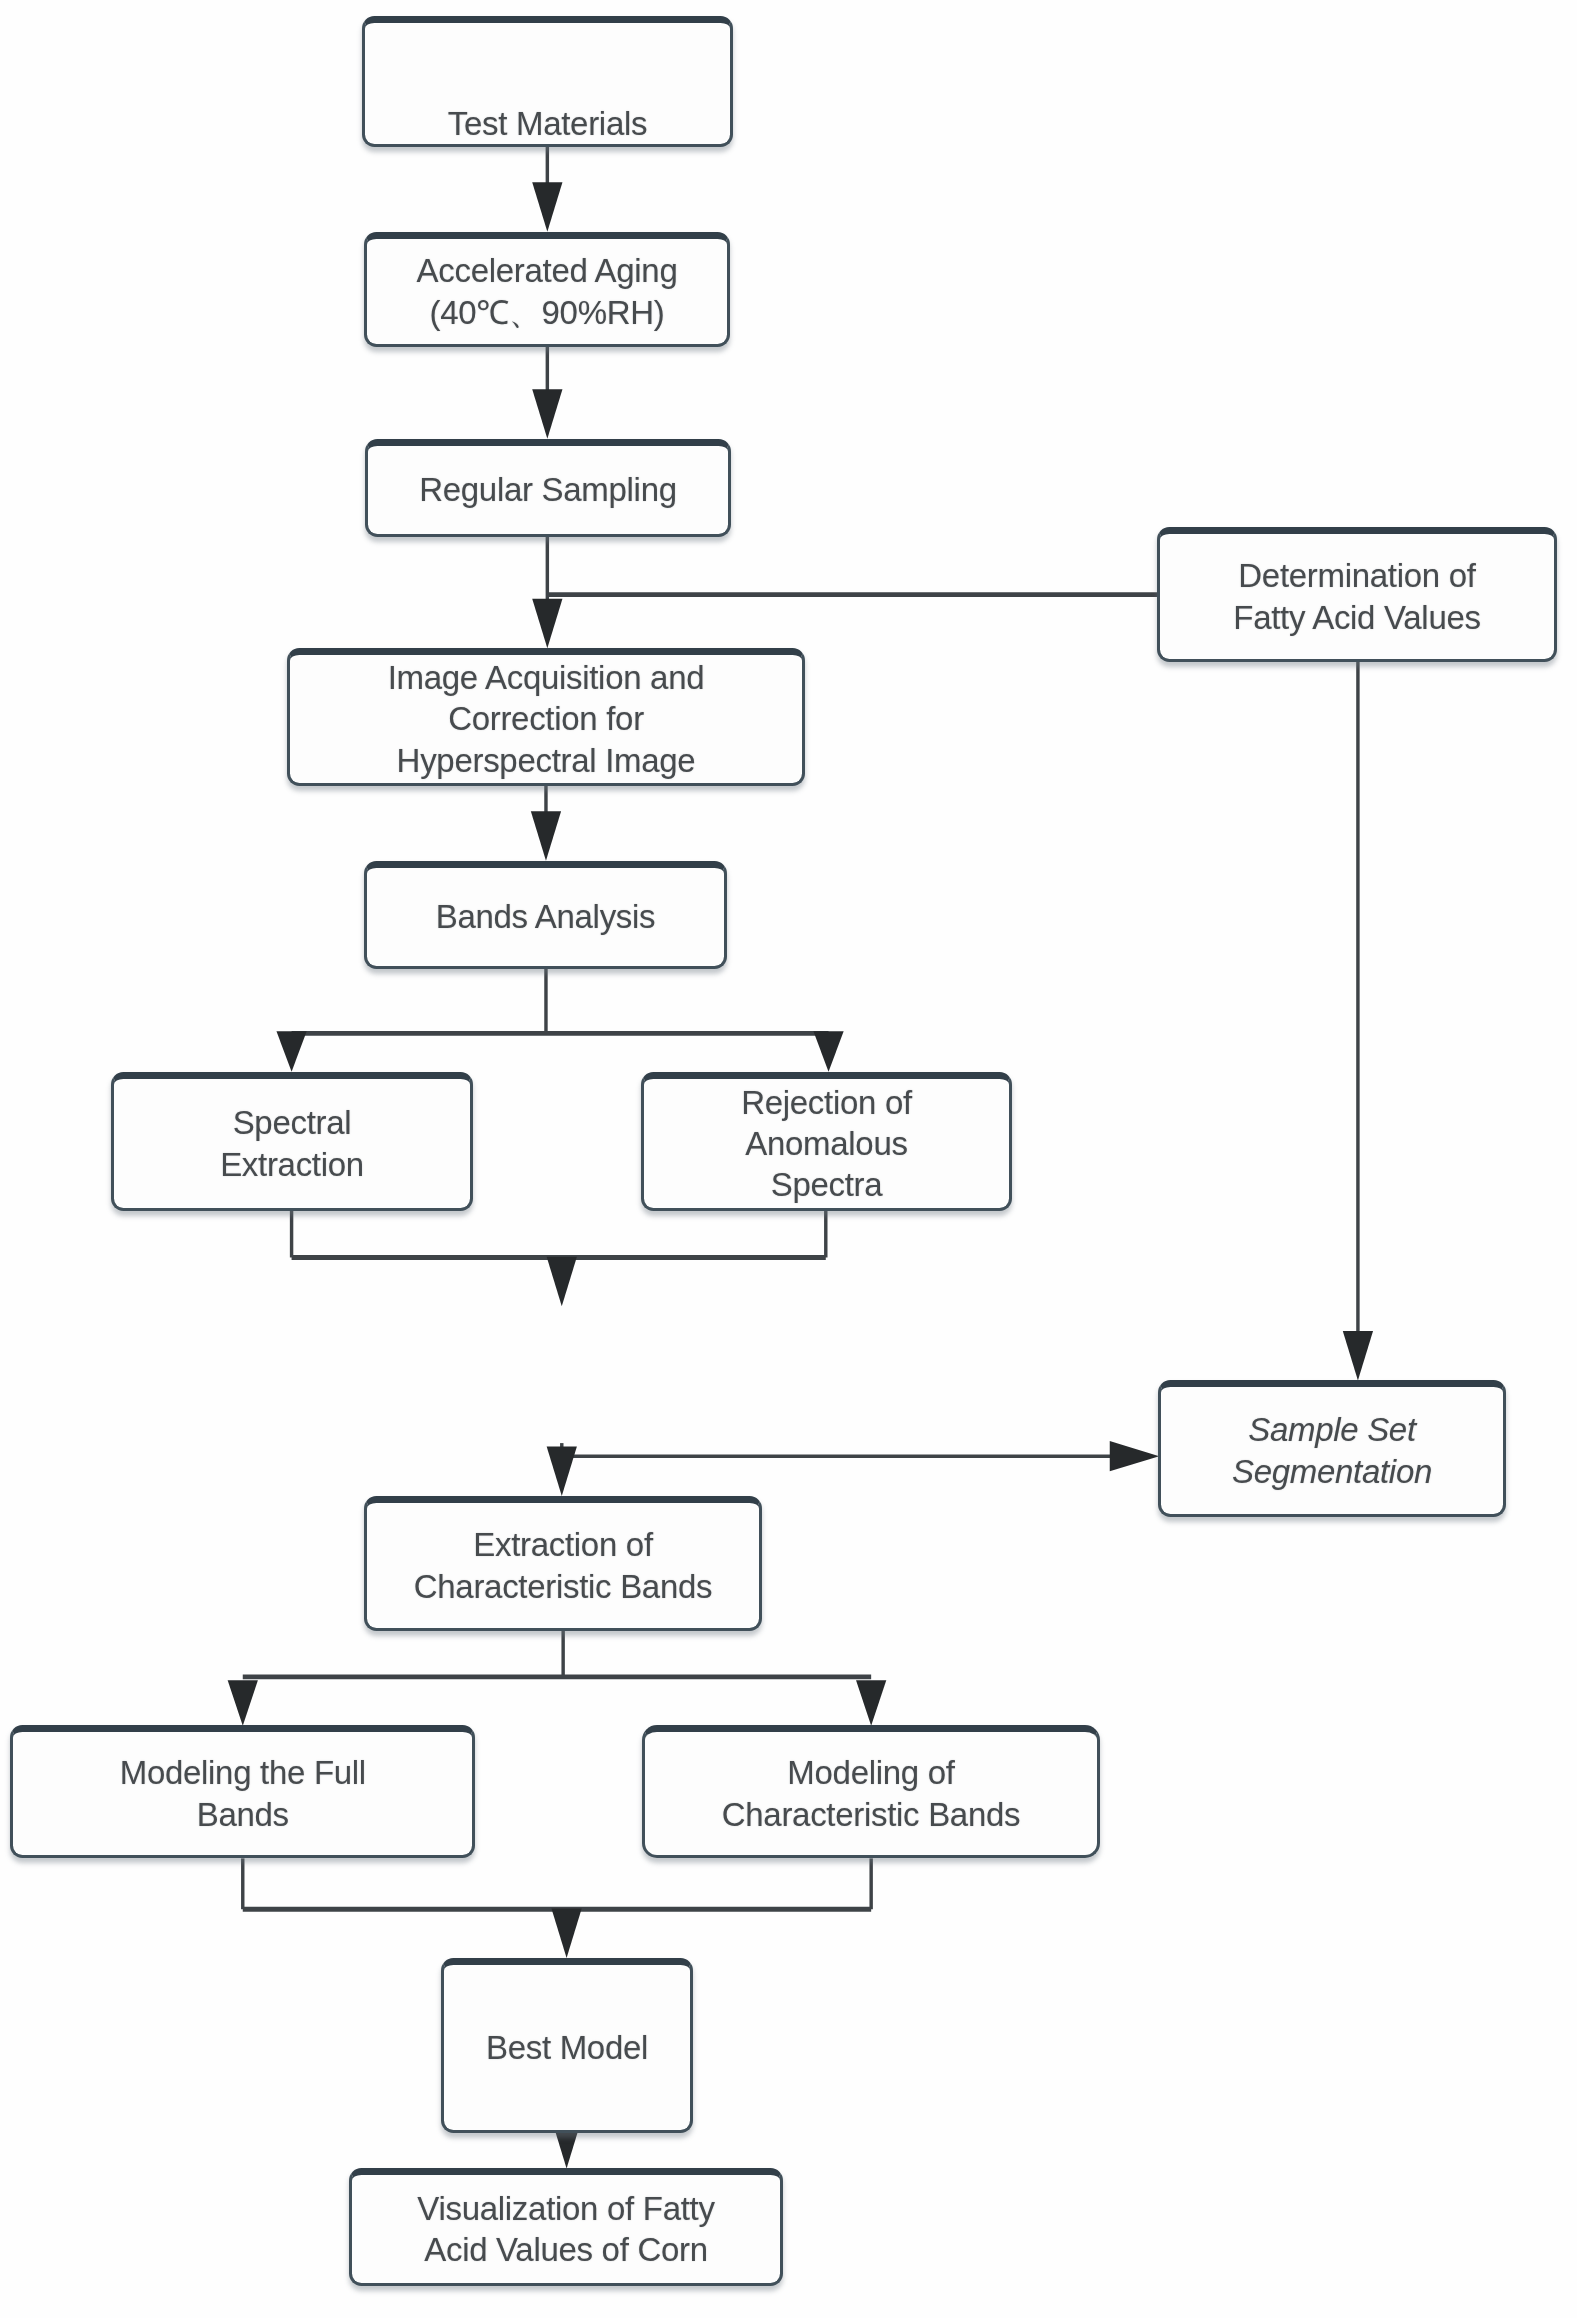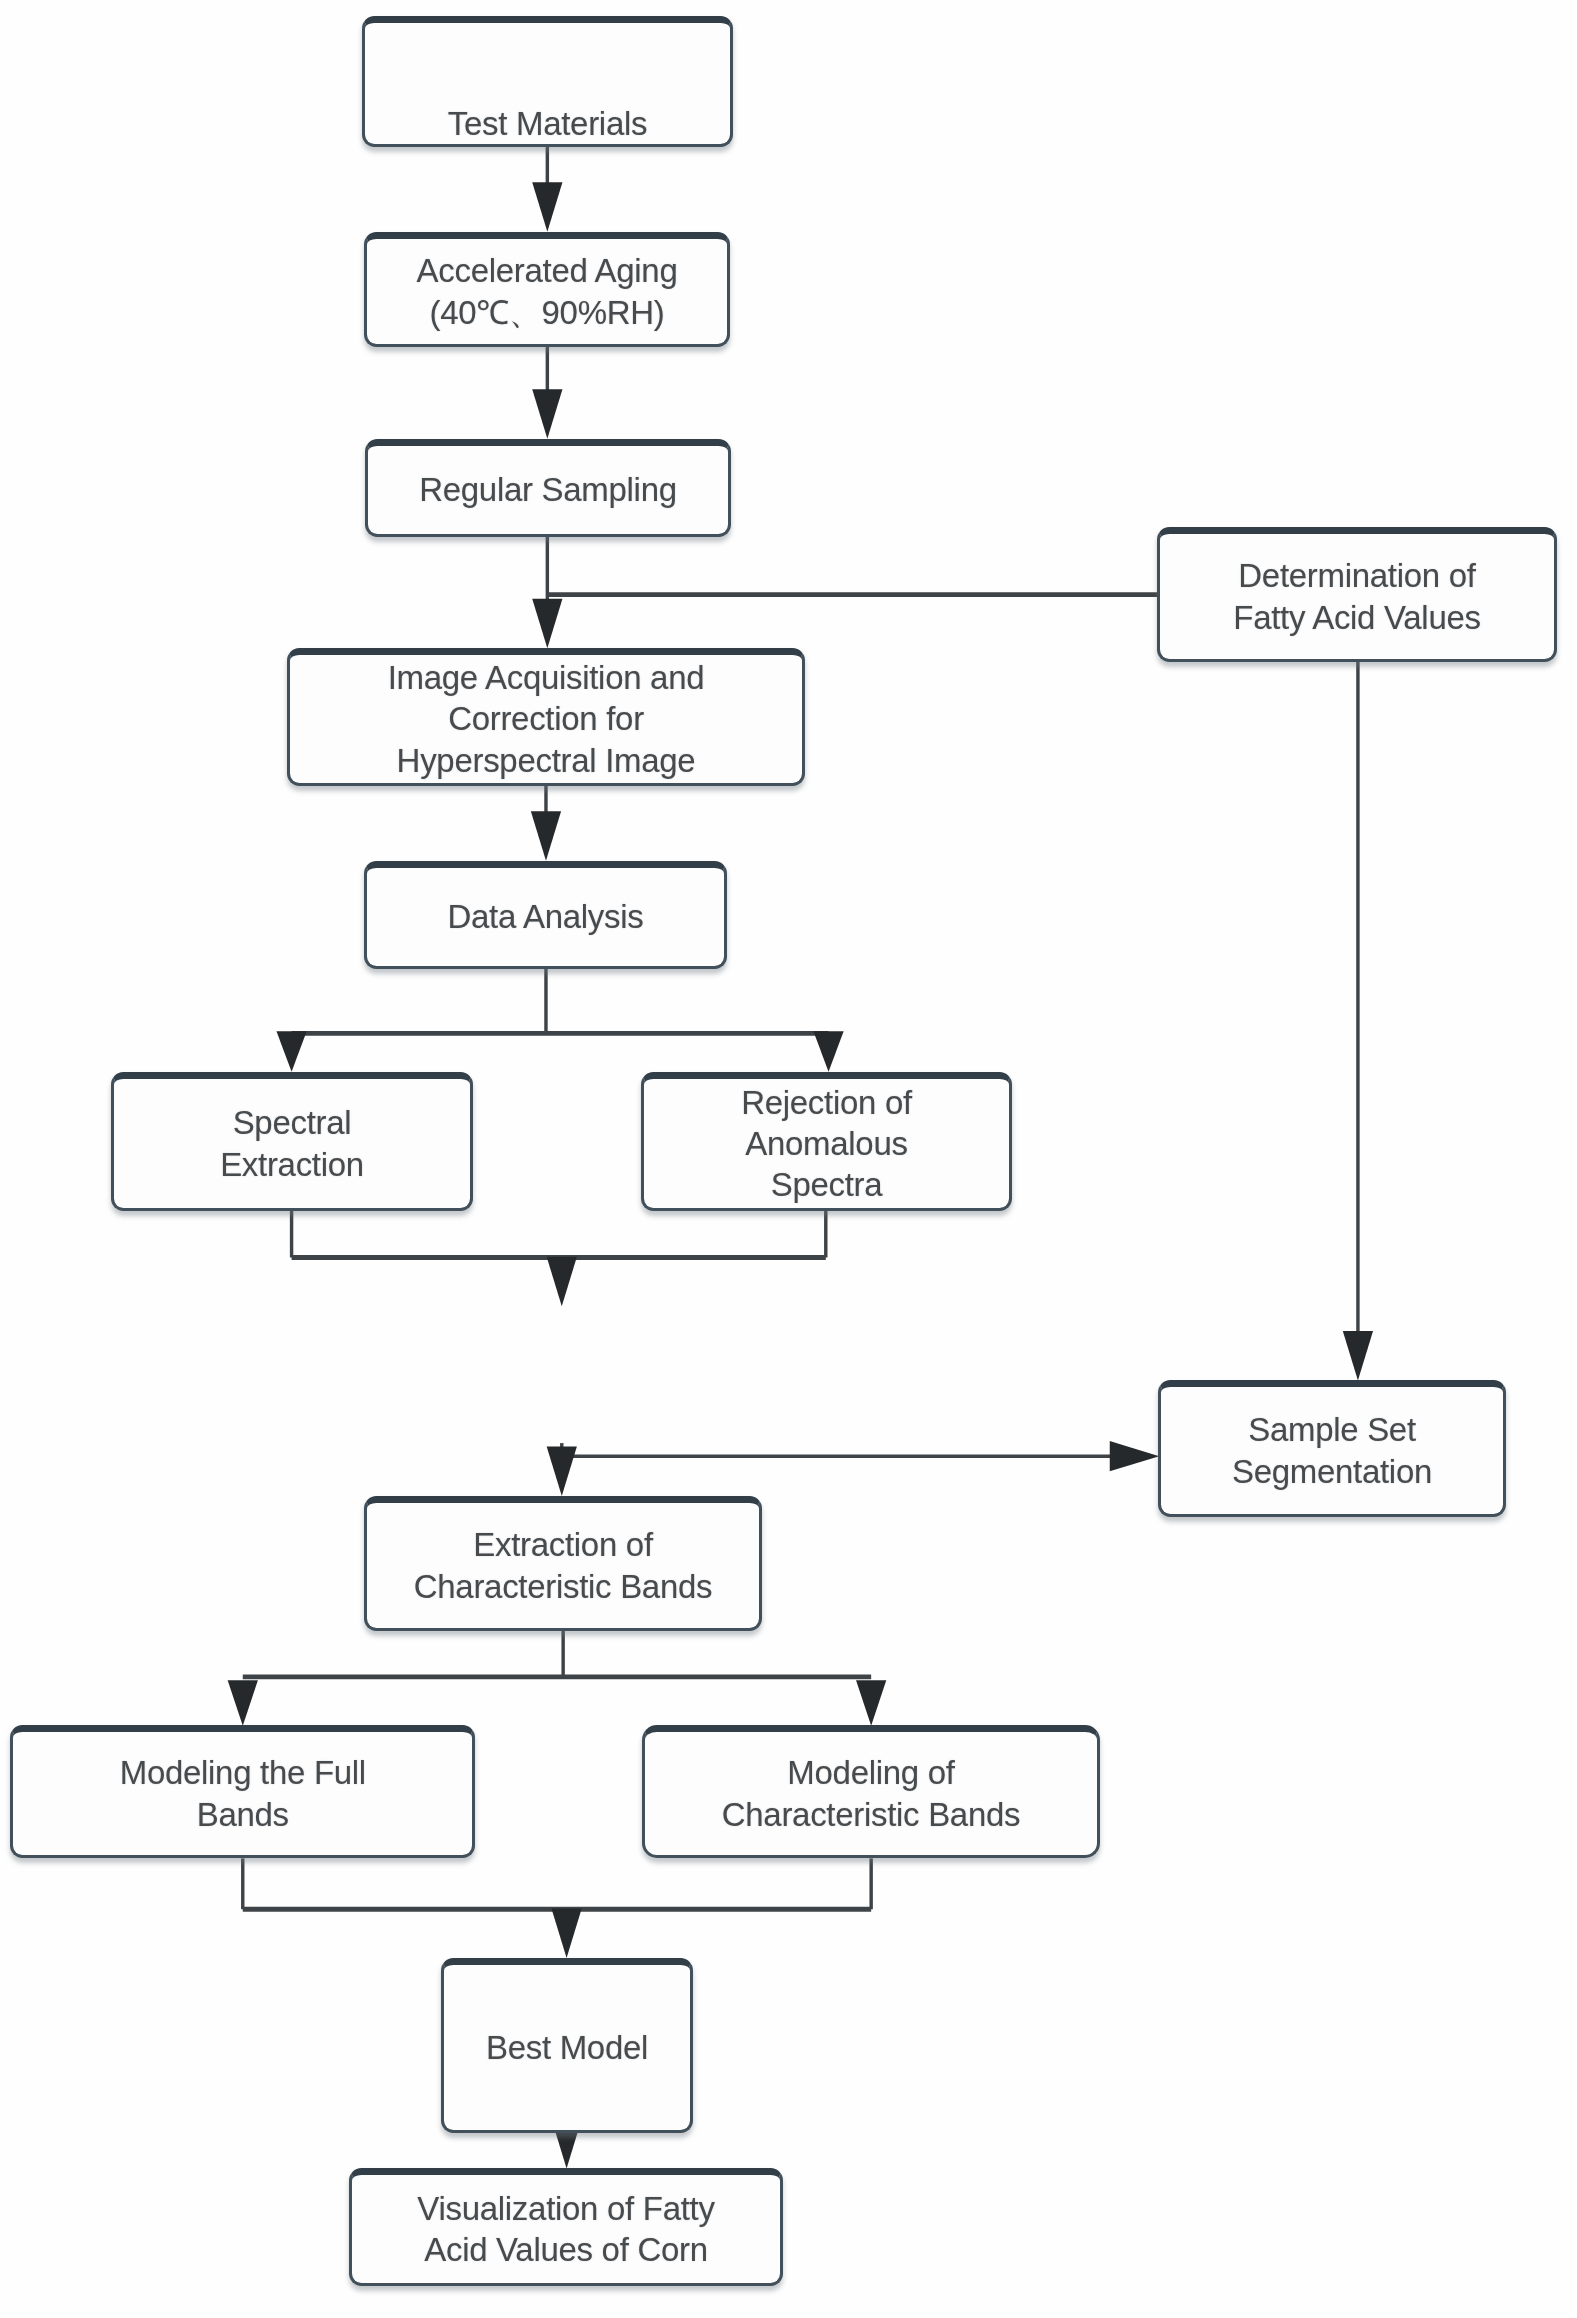--- a/index.html
+++ b/index.html
@@ -150,36 +150,36 @@
 Fatty Acid Values</span>
   </div>
 
   <div class="node" style="left:287px; top:648px; width:518px; height:138px;">
     <span class="label">Image Acquisition and
 Correction for
 Hyperspectral Image</span>
   </div>
 
   <div class="node" style="left:364px; top:861px; width:363px; height:108px;">
-    <span class="label">Data Analysis</span>
+    <span class="label">Bands Analysis</span>
   </div>
 
   <div class="node" style="left:111px; top:1072px; width:362px; height:139px;">
     <span class="label">Spectral
 Extraction</span>
   </div>
 
   <div class="node" style="left:641px; top:1072px; width:371px; height:139px;text-align:center;">
     <span class="label">Rejection of
 Anomalous
 Spectra</span>
   </div>
 
 
-  <div class="node" style="left:1158px; top:1380px; width:348px; height:137px;">
+  <div class="node" style="left:1158px; top:1380px; width:348px; height:137px;font-style:italic;">
     <span class="label">Sample Set
 Segmentation</span>
   </div>
 
   <div class="node" style="left:364px; top:1496px; width:398px; height:135px;">
     <span class="label">Extraction of
 Characteristic Bands</span>
   </div>
 
   <div class="node" style="left:10.3px; top:1725px; width:465px; height:133px;">

